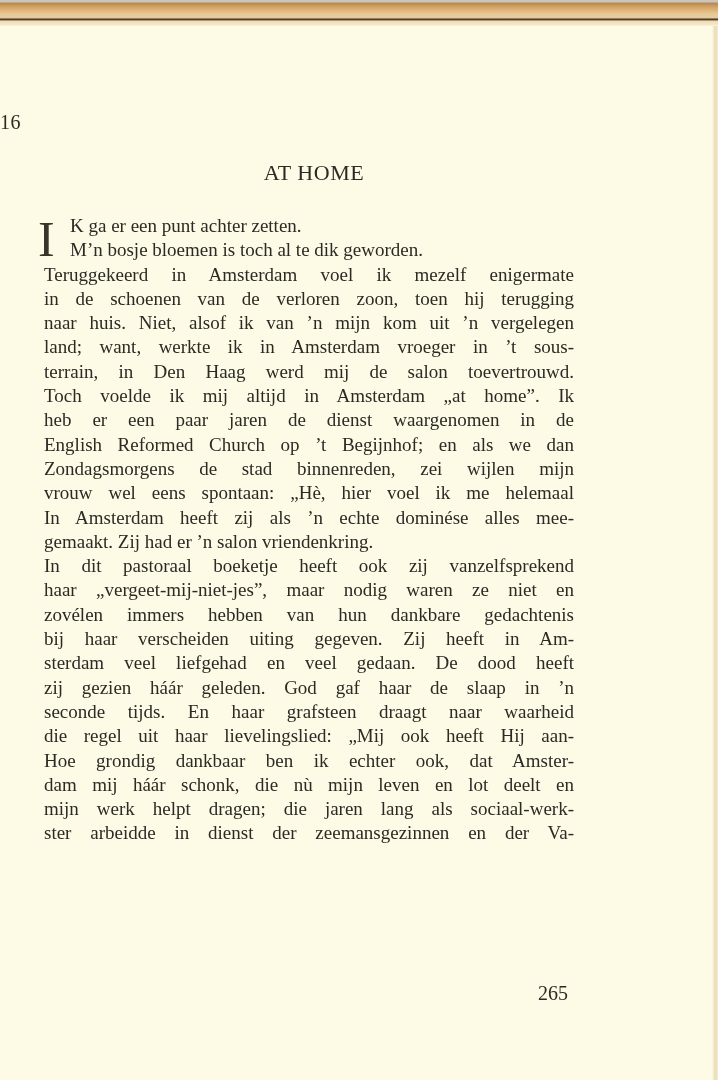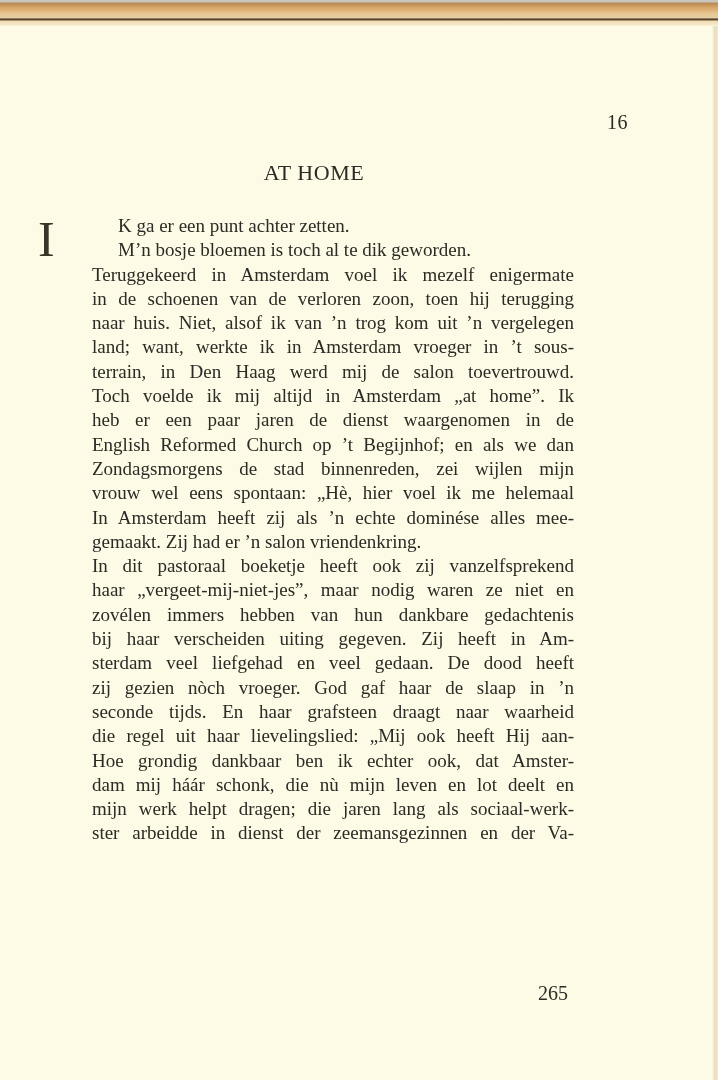--- a/index.html
+++ b/index.html
@@ -11,33 +11,33 @@
     }
     .top-band {
       position: absolute; left: 0; top: 0; width: 718px; height: 26px;
       background: linear-gradient(180deg, #c9c7bd 0px, #c9c7bd 2px, #b88852 3px, #d9a86a 8px, #e8c996 14px, #e6cda2 18px, #3d2e1e 19px, #6b5232 20px, #efdcb5 21px, #f6e8c6 25px, #fdfbe6 26px);
     }
     .right-edge {
       position: absolute; right: 0; top: 26px; width: 6px; height: 1054px;
       background: linear-gradient(90deg, #fdfbe6 0px, #e9dcb8 3px, #f3e9cc 6px);
     }
     .page-number-top {
-      position: absolute; top: 111px; left: 0; width: 628px; text-align: right;
+      position: absolute; top: 111px; left: 0; width: 628px; text-align: left;
       font-size: 20px; letter-spacing: 0.5px;
     }
     .chapter-title {
       position: absolute; top: 160px; left: 0; width: 628px; text-align: center;
       font-size: 22px; letter-spacing: 0.5px;
     }
     .body-text {
       position: absolute; top: 214px; left: 44px; width: 530px;
     }
     .line {
       display: block; height: 24.3px; line-height: 24.3px;
-      font-size: 19px; white-space: nowrap; text-align: justify; text-align-last: justify; margin-left: 48px;
+      font-size: 19px; white-space: nowrap; text-align: justify; text-align-last: justify;
     }
     .line.last { text-align-last: left; }
     .line.indent-cap { padding-left: 26px; }
     .drop-cap {
       position: absolute; left: -6px; top: 2px;
       font-size: 50px; line-height: 46px; color: #3b3428;
     }
     .page-number-bottom {
       position: absolute; top: 982px; left: 538px; font-size: 20px;
     }
@@ -51,36 +51,36 @@
 <div class="page-number-top">16</div>
 <div class="chapter-title">AT HOME</div>
 
 <div class="body-text">
   <span class="drop-cap">I</span>
   <div id="lines">
       <span class="line last indent-cap">K ga er een punt achter zetten.</span>
       <span class="line last indent-cap">M’n bosje bloemen is toch al te dik geworden.</span>
       <span class="line">Teruggekeerd in Amsterdam voel ik mezelf enigermate</span>
       <span class="line">in de schoenen van de verloren zoon, toen hij terugging</span>
-      <span class="line">naar huis. Niet, alsof ik van ’n trog kom uit ’n vergelegen</span>
+      <span class="line">naar huis. Niet, alsof ik van ’n mijn kom uit ’n vergelegen</span>
       <span class="line">land; want, werkte ik in Amsterdam vroeger in ’t sous-</span>
       <span class="line">terrain, in Den Haag werd mij de salon toevertrouwd.</span>
       <span class="line">Toch voelde ik mij altijd in Amsterdam „at home”. Ik</span>
       <span class="line">heb er een paar jaren de dienst waargenomen in de</span>
       <span class="line">English Reformed Church op ’t Begijnhof; en als we dan</span>
       <span class="line">Zondagsmorgens de stad binnenreden, zei wijlen mijn</span>
       <span class="line">vrouw wel eens spontaan: „Hè, hier voel ik me helemaal</span>
       <span class="line">In Amsterdam heeft zij als ’n echte dominése alles mee-</span>
       <span class="line last">gemaakt. Zij had er ’n salon vriendenkring.</span>
       <span class="line">In dit pastoraal boeketje heeft ook zij vanzelfsprekend</span>
       <span class="line">haar „vergeet-mij-niet-jes”, maar nodig waren ze niet en</span>
       <span class="line">zovélen immers hebben van hun dankbare gedachtenis</span>
       <span class="line">bij haar verscheiden uiting gegeven. Zij heeft in Am-</span>
       <span class="line">sterdam veel liefgehad en veel gedaan. De dood heeft</span>
-      <span class="line">zij gezien nòch vroeger. God gaf haar de slaap in ’n</span>
+      <span class="line">zij gezien háár geleden. God gaf haar de slaap in ’n</span>
       <span class="line">seconde tijds. En haar grafsteen draagt naar waarheid</span>
       <span class="line">die regel uit haar lievelingslied: „Mij ook heeft Hij aan-</span>
       <span class="line">Hoe grondig dankbaar ben ik echter ook, dat Amster-</span>
       <span class="line">dam mij háár schonk, die nù mijn leven en lot deelt en</span>
       <span class="line">mijn werk helpt dragen; die jaren lang als sociaal-werk-</span>
       <span class="line">ster arbeidde in dienst der zeemansgezinnen en der Va-</span>
     </div>
 </div>
 
 <div class="page-number-bottom">265</div>

